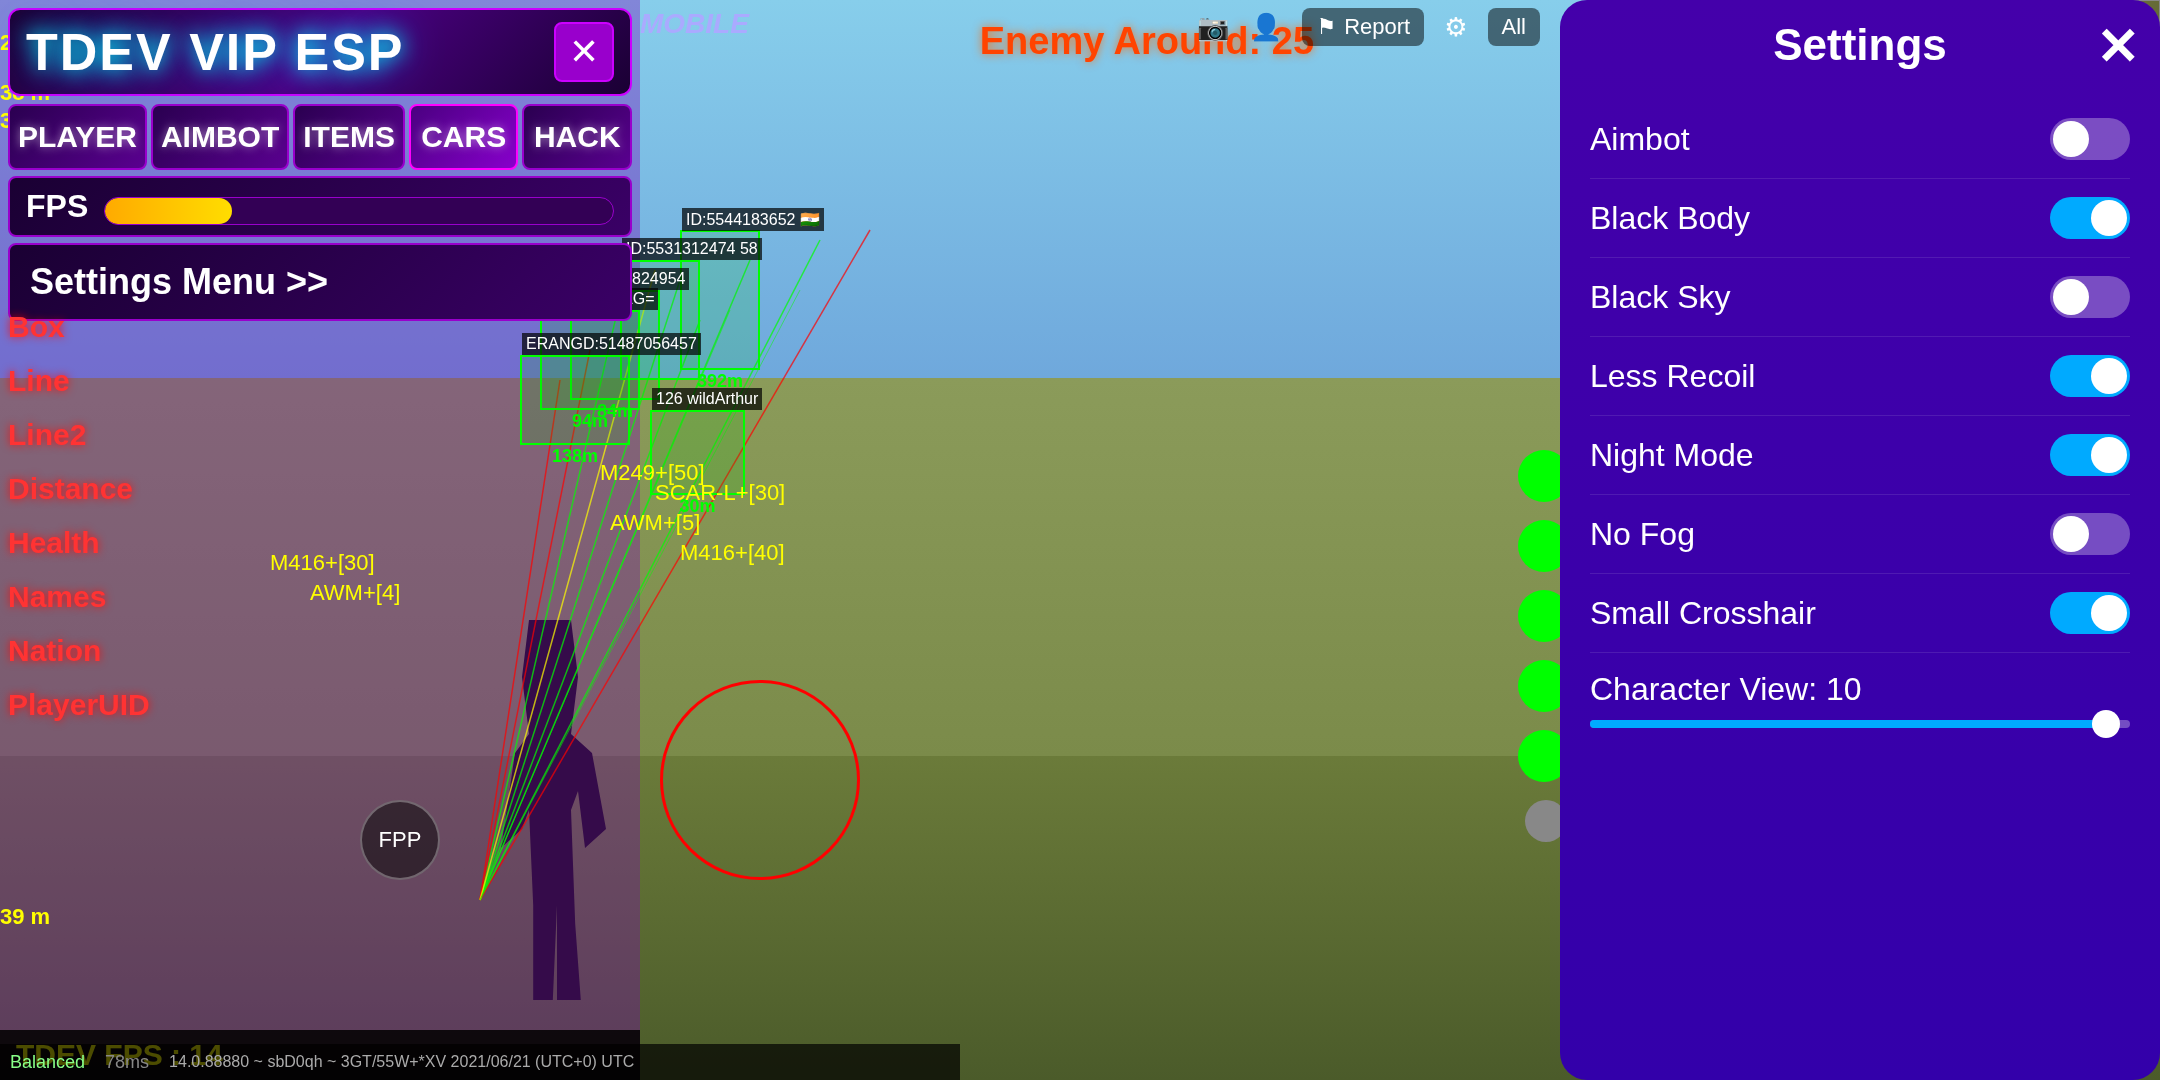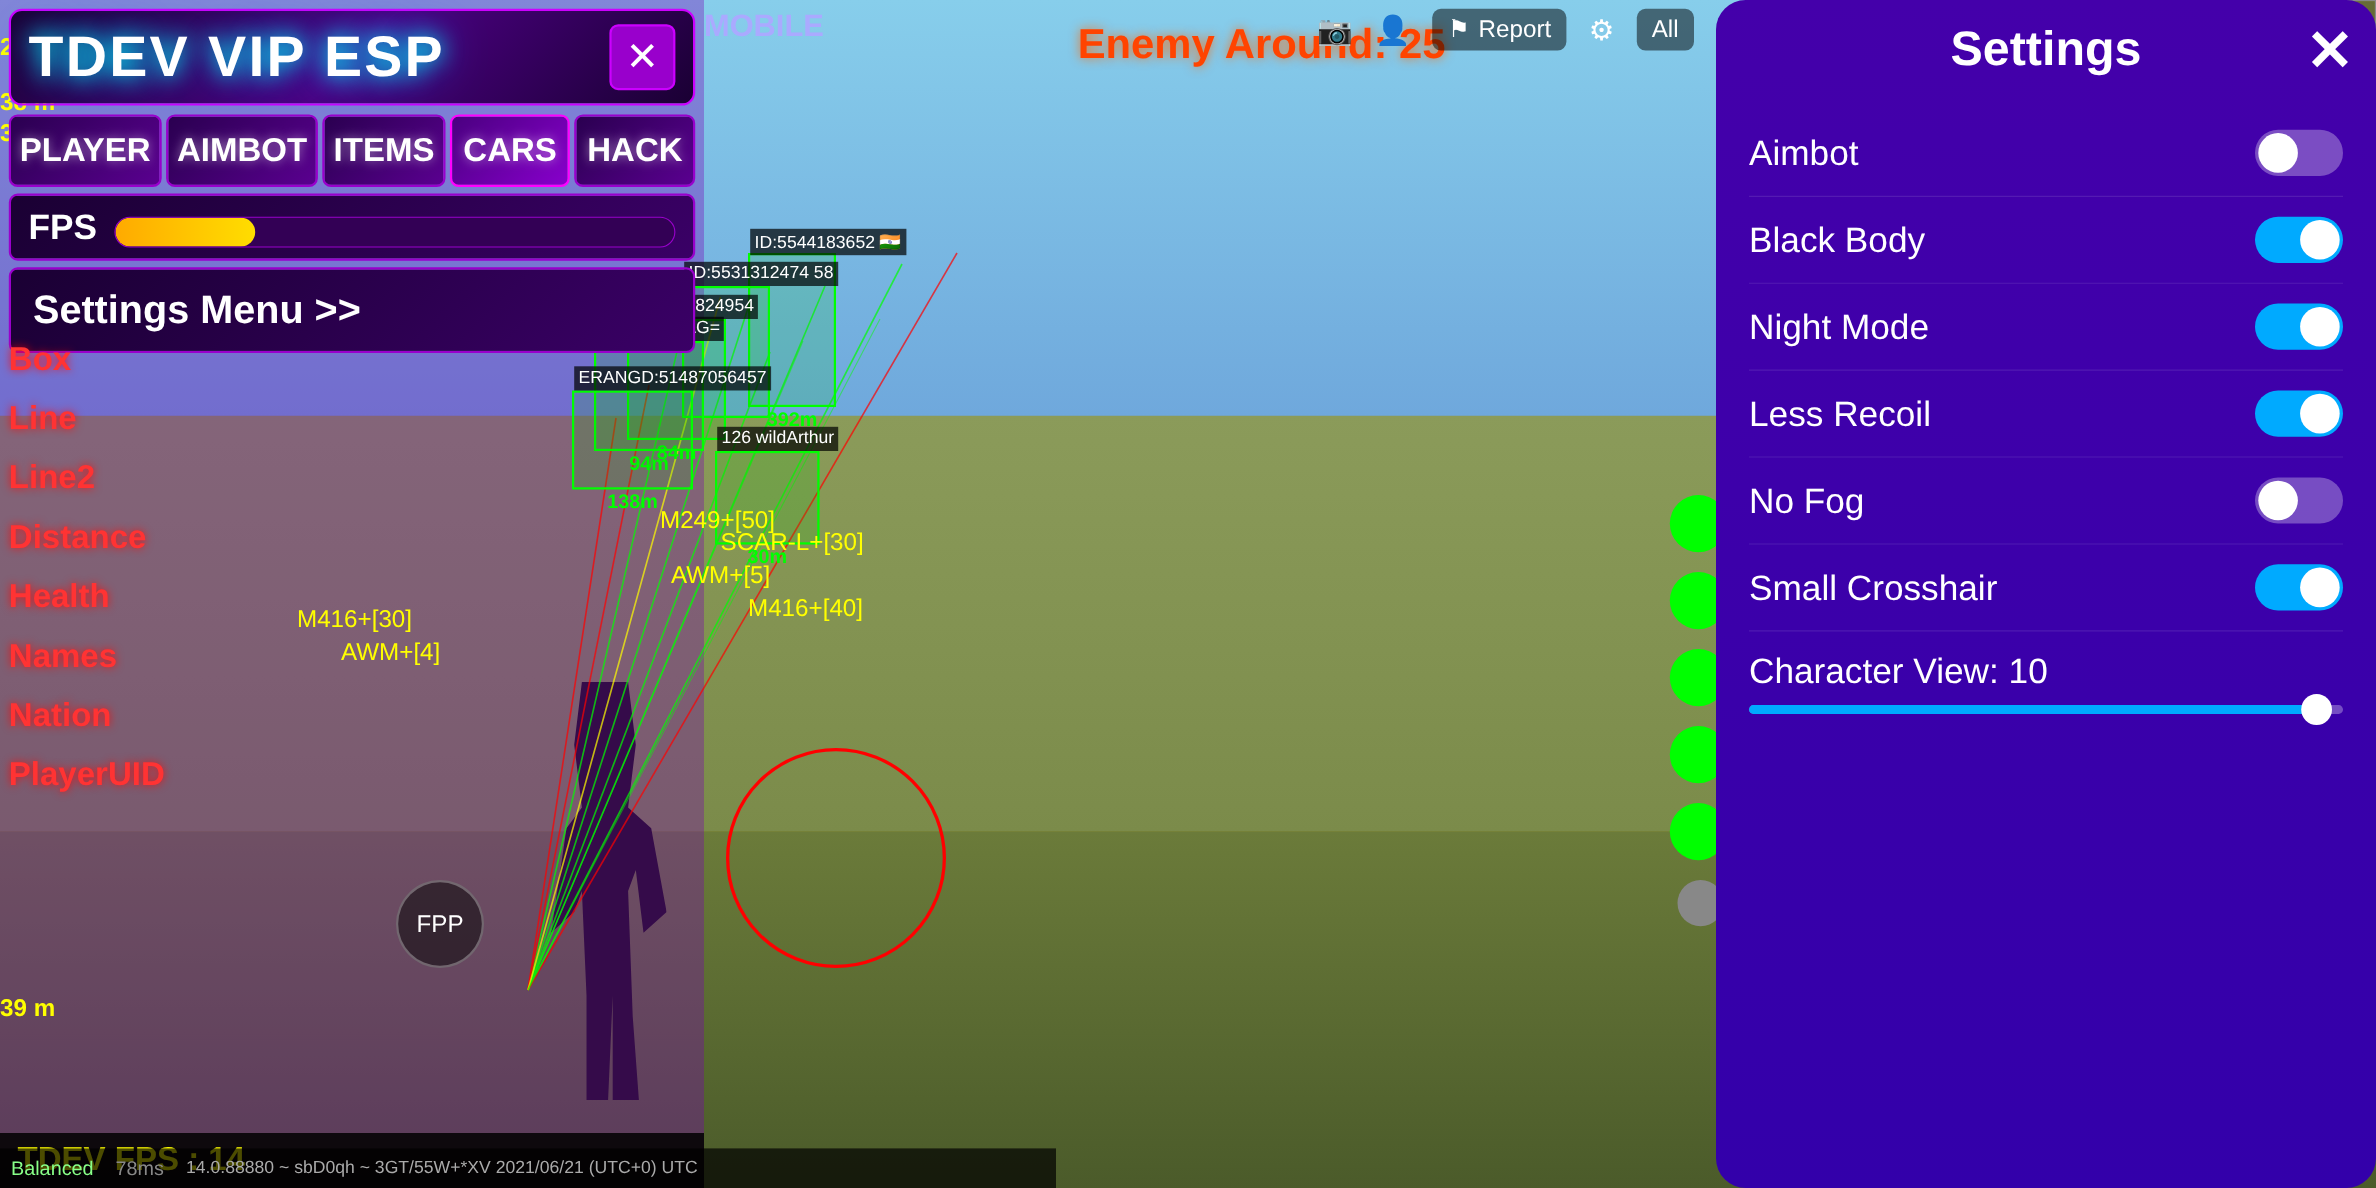--- a/index.html
+++ b/index.html
@@ -252,20 +252,21 @@
 
     
     #mobile-label {
       position: absolute;
       top: 8px;
       left: 640px;
       color: #aaaaff;
       font-size: 28px;
       font-weight: bold;
       z-index: 5;
+      font-style: italic;
     }
 
     
     #settings-panel {
       position: absolute;
       top: 0;
       right: 0;
       width: 600px;
       height: 100%;
       background: linear-gradient(180deg, #4400aa 0%, #3300aa 100%);
@@ -662,30 +663,36 @@
     </div>
   </div>
 
   <div class="settings-row">
     <div class="settings-row-label">Black Body</div>
     <div class="toggle on">
       <div class="toggle-knob"></div>
     </div>
   </div>
 
+  <div class="settings-row">
+    <div class="settings-row-label">Black Sky</div>
+    <div class="toggle off">
+      <div class="toggle-knob"></div>
+    </div>
+  </div>
+
+  <div class="settings-row">
+    <div class="settings-row-label">Less Recoil</div>
+    <div class="toggle on">
+      <div class="toggle-knob"></div>
+    </div>
+  </div>
 
   <div class="settings-row">
     <div class="settings-row-label">Night Mode</div>
-    <div class="toggle on">
-      <div class="toggle-knob"></div>
-    </div>
-  </div>
-
-  <div class="settings-row">
-    <div class="settings-row-label">Less Recoil</div>
     <div class="toggle on">
       <div class="toggle-knob"></div>
     </div>
   </div>
 
   <div class="settings-row">
     <div class="settings-row-label">No Fog</div>
     <div class="toggle off">
       <div class="toggle-knob"></div>
     </div>

